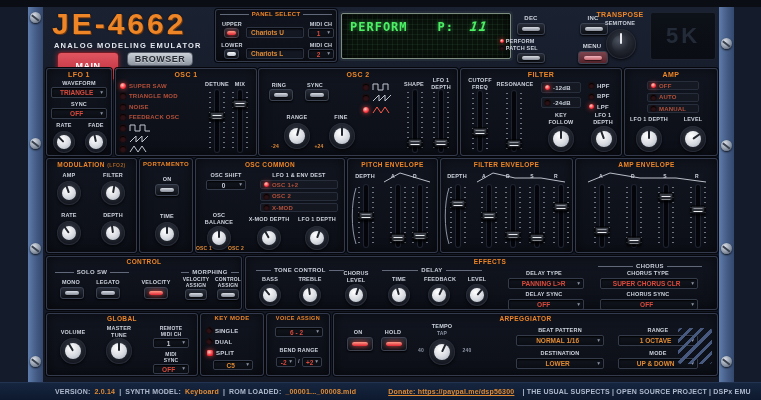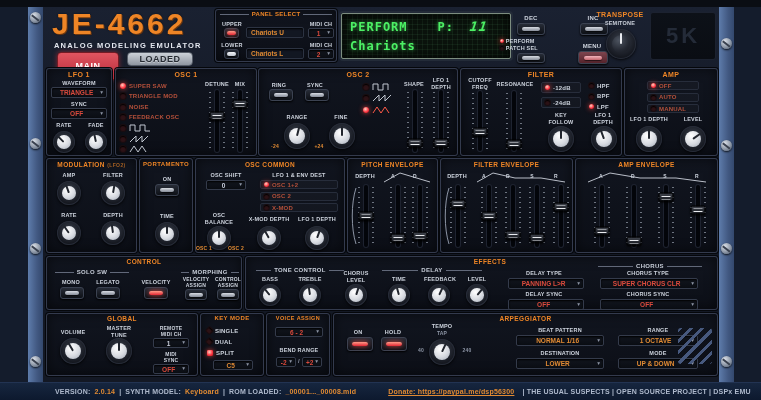--- a/index.html
+++ b/index.html
@@ -97,21 +97,21 @@
 <div class="screw" style="left:30px;top:243px"></div>
 <div class="screw" style="left:30px;top:356px"></div>
 <div class="screw" style="left:721px;top:38px"></div>
 <div class="screw" style="left:721px;top:140px"></div>
 <div class="screw" style="left:721px;top:243px"></div>
 <div class="screw" style="left:721px;top:356px"></div>
 
 <div class="logo" style="left:52px;top:7px">JE-4662</div>
 <div class="lbl" style="left:54px;top:41px;font-size:7.5px;letter-spacing:1.2px;color:#e2e6ee">ANALOG MODELING EMULATOR</div>
 <div class="mainbtn red" style="left:57px;top:52px;width:62px;height:28px">MAIN</div>
-<div class="mainbtn gray" style="left:127px;top:52px;width:66px;height:14px">LOADED</div>
+<div class="mainbtn gray" style="left:127px;top:52px;width:66px;height:14px">BROWSER</div>
 
 <section class="sec" style="left:215px;top:9px;width:122px;height:53px">
   <div class="grp org" style="left:4px;top:1px;right:4px">
       <span>PANEL SELECT</span>
     </div>
   <div class="lbl s" style="left:3px;top:11px;width:26px">UPPER</div>
   <div class="pbtn lit" style="left:8px;top:18px;width:15px;height:10px">
       <span class="pill"></span>
     </div>
   <div class="patch" style="left:30px;top:17px;width:58px">Chariots U</div>
@@ -131,21 +131,20 @@
       <span class="arr">▾</span>
     </div>
 </section>
 
 <div class="lcd" style="left:341px;top:13px;width:170px;height:46px">
   <div class="l1">
       <span>PERFORM</span>
       <span class="pp">P:</span>
       <span class="num">11</span>
     </div>
-  <div class="l2">Chariots</div>
 </div>
 
 <div class="lbl" style="left:512px;top:15px;width:38px">DEC</div>
 <div class="pbtn" style="left:517px;top:23px;width:28px;height:12px">
     <span class="pill"></span>
   </div>
 <div class="lbl" style="left:576px;top:15px;width:34px">INC</div>
 <div class="pbtn" style="left:580px;top:23px;width:28px;height:12px">
     <span class="pill"></span>
   </div>

